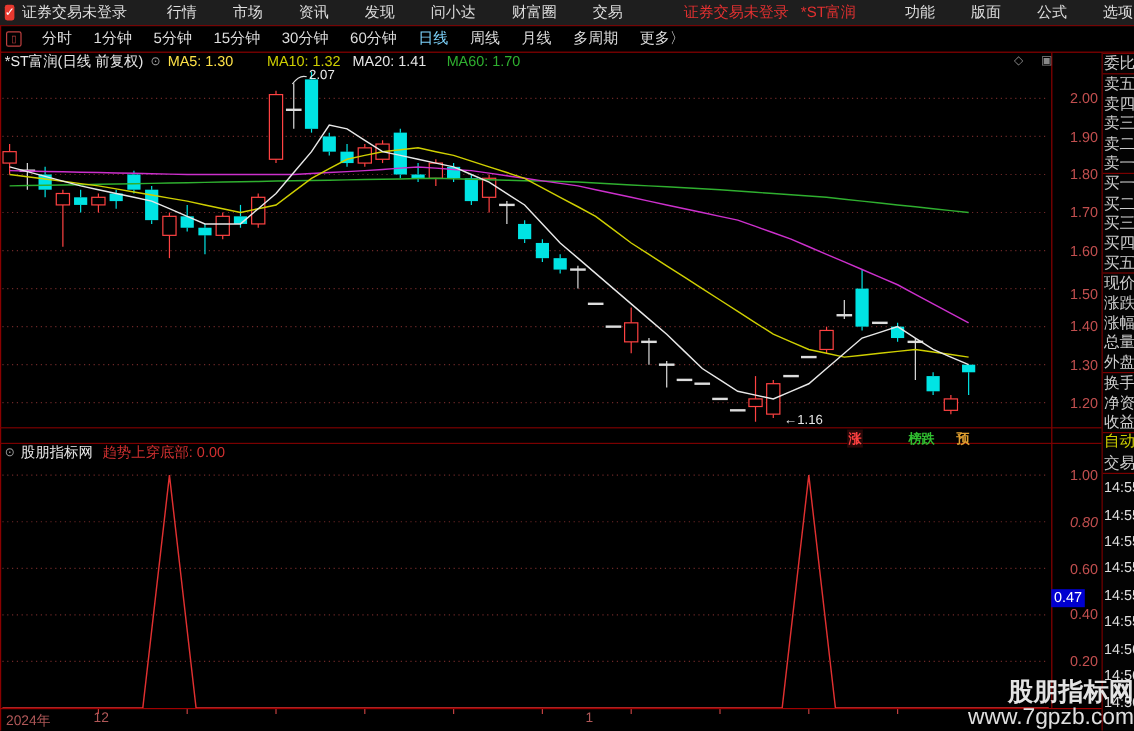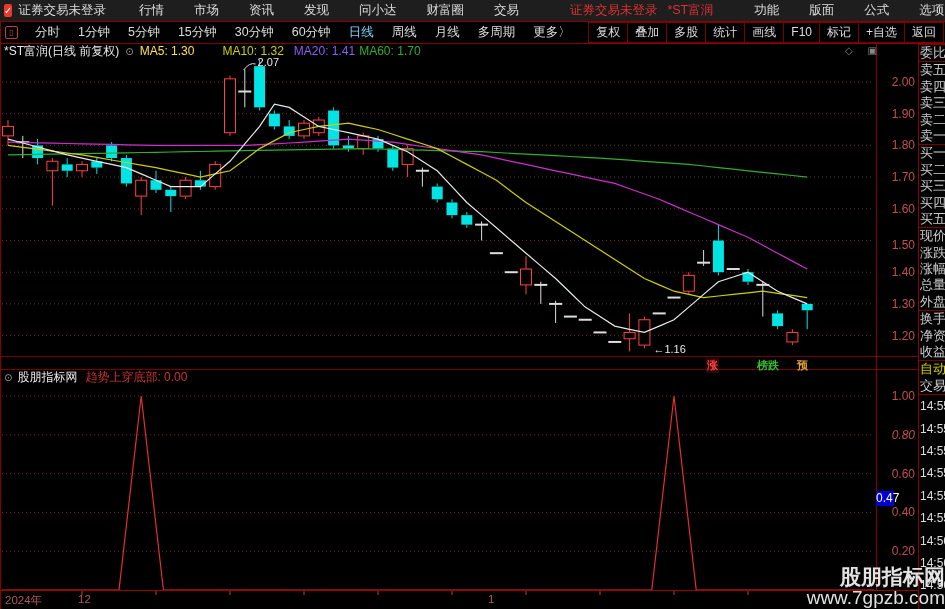--- a/index.html
+++ b/index.html
@@ -23,35 +23,35 @@
   .period.active{color:#7dd3fc;}
   #pbuttons{position:absolute;right:1px;top:0;height:21px;display:flex;}
   .pbtn{border:1px solid #7a0000;border-right:none;padding:0 7px;font-size:12px;color:#ddd;
     height:19px;line-height:19px;margin-top:0;white-space:nowrap;}
   .pbtn:last-child{border-right:1px solid #7a0000;}
   
   #chart-header{position:absolute;left:4px;top:44px;height:14px;font-size:12px;color:#e8e8e8;
     display:flex;align-items:center;white-space:nowrap;z-index:3;}
   #chart-header .circ{color:#999;font-size:10px;margin:0 6px;}
   .ma5{color:#fde047;margin-right:28px;} .ma10{color:#cfcf00;margin-right:10px;}
-  .ma20{color:#8b5cf6;margin-right:4px;} .ma60{color:#2faf2f;}
+  .ma20{color:#e5e5e5;margin-right:17px;} .ma60{color:#2faf2f;}
   #chart-corner-icons{position:absolute;left:845px;top:45px;color:#888;font-size:10px;z-index:3;letter-spacing:6px;}
   
   .vline{position:absolute;width:1px;background:#8a0000;z-index:2;}
   .hline{position:absolute;height:1px;background:#7a0000;z-index:2;}
   
   #sidecol{position:absolute;left:919px;top:44px;width:26px;height:565px;background:#030303;
     overflow:hidden;z-index:4;}
   .srow{font-size:13px;color:#ccc;height:16.4px;line-height:16.4px;white-space:nowrap;padding-left:1px;}
   .srow.sep{border-top:1px solid #7a0000;}
-  .srow.yellow{color:#cfcf00;}
+  .srow.yellow{color:#cfcf00;font-family:Liberation Mono, monospace;}
   .trow{font-size:12px;color:#ddd;height:22.4px;line-height:22.4px;white-space:nowrap;padding-left:1px;}
   
   .ytick{position:absolute;left:877px;width:38px;text-align:right;font-size:12px;color:#c24f4f;z-index:3;}
-  #sig-marker{position:absolute;left:876px;width:18px;height:15px;background:#0000d0;color:#fff;
+  #sig-marker{position:absolute;left:876px;width:28px;height:15px;background:#0000d0;color:#fff;
     font-size:12px;text-align:center;line-height:15px;z-index:4;}
   
   .tag{position:absolute;top:358px;font-size:11px;font-weight:bold;z-index:3;padding:0 1px;}
   #tag-up{left:706px;color:#ff4040;background:#2a0808;}
   #tag-bd{left:756px;color:#30c030;}
   #tag-pre{left:796px;color:#e0a030;}
   
   #sig-header{position:absolute;left:4px;top:371px;height:13px;font-size:12px;display:flex;
     align-items:center;white-space:nowrap;z-index:3;color:#e8e8e8;}
   #sig-header .circ{color:#999;font-size:10px;margin-right:5px;}
@@ -94,31 +94,20 @@
     <div class="period">1分钟</div>
     <div class="period">5分钟</div>
     <div class="period">15分钟</div>
     <div class="period">30分钟</div>
     <div class="period">60分钟</div>
     <div class="period active">日线</div>
     <div class="period">周线</div>
     <div class="period">月线</div>
     <div class="period">多周期</div>
     <div class="period">更多〉</div>
-    <div id="pbuttons">
-      <div class="pbtn">复权</div>
-      <div class="pbtn">叠加</div>
-      <div class="pbtn">多股</div>
-      <div class="pbtn">统计</div>
-      <div class="pbtn">画线</div>
-      <div class="pbtn">F10</div>
-      <div class="pbtn">标记</div>
-      <div class="pbtn">+自选</div>
-      <div class="pbtn">返回</div>
-    </div>
   </div>
 
   <svg id="chart-svg" width="945" height="609">
       <line x1="2" y1="82" x2="874" y2="82" stroke="#803030" stroke-width="1" stroke-dasharray="1,3" opacity="0.85"></line>
       <line x1="2" y1="113.70000000000003" x2="874" y2="113.70000000000003" stroke="#803030" stroke-width="1" stroke-dasharray="1,3" opacity="0.85"></line>
       <line x1="2" y1="145.39999999999998" x2="874" y2="145.39999999999998" stroke="#803030" stroke-width="1" stroke-dasharray="1,3" opacity="0.85"></line>
       <line x1="2" y1="177.10000000000002" x2="874" y2="177.10000000000002" stroke="#803030" stroke-width="1" stroke-dasharray="1,3" opacity="0.85"></line>
       <line x1="2" y1="208.79999999999995" x2="874" y2="208.79999999999995" stroke="#803030" stroke-width="1" stroke-dasharray="1,3" opacity="0.85"></line>
       <line x1="2" y1="240.5" x2="874" y2="240.5" stroke="#803030" stroke-width="1" stroke-dasharray="1,3" opacity="0.85"></line>
       <line x1="2" y1="272.20000000000005" x2="874" y2="272.20000000000005" stroke="#803030" stroke-width="1" stroke-dasharray="1,3" opacity="0.85"></line>

